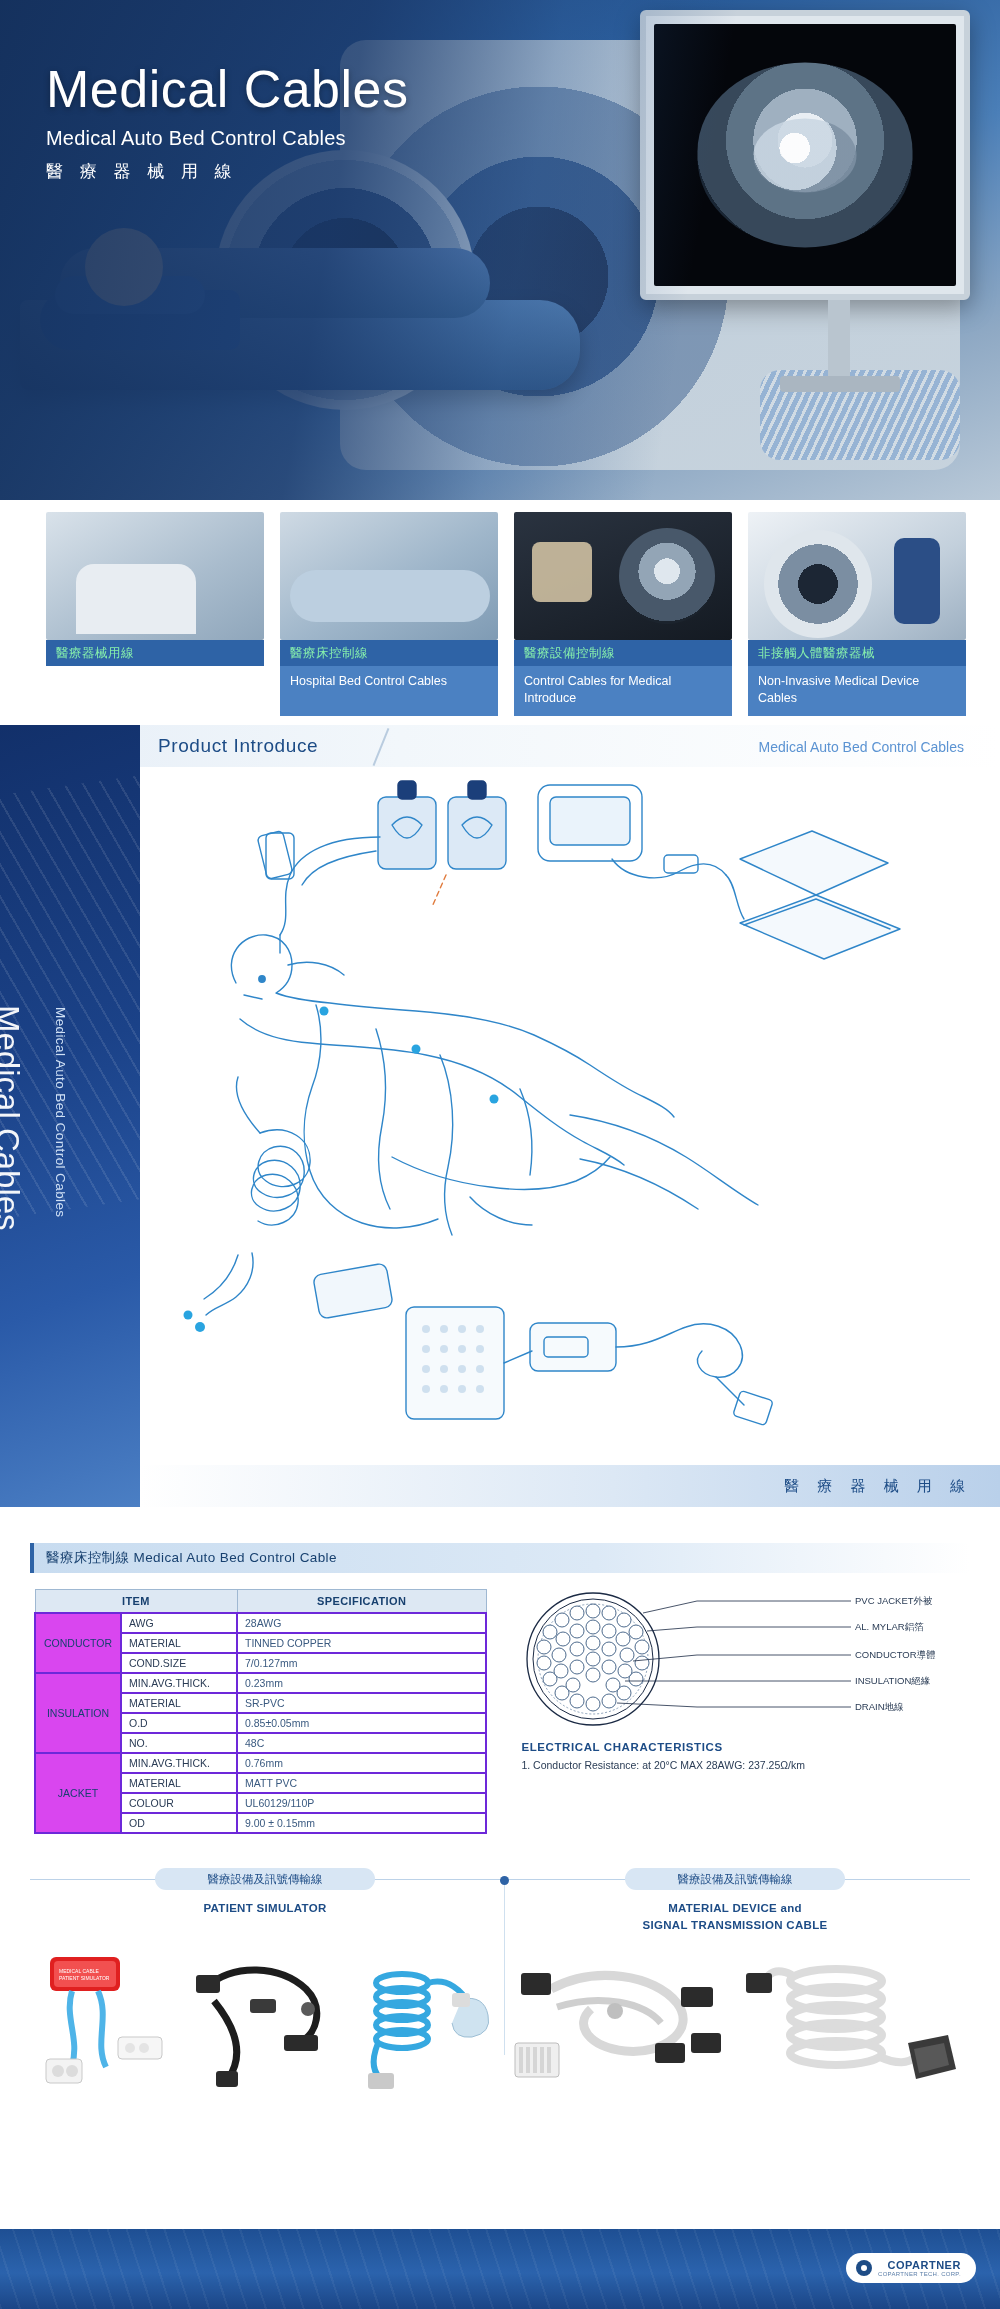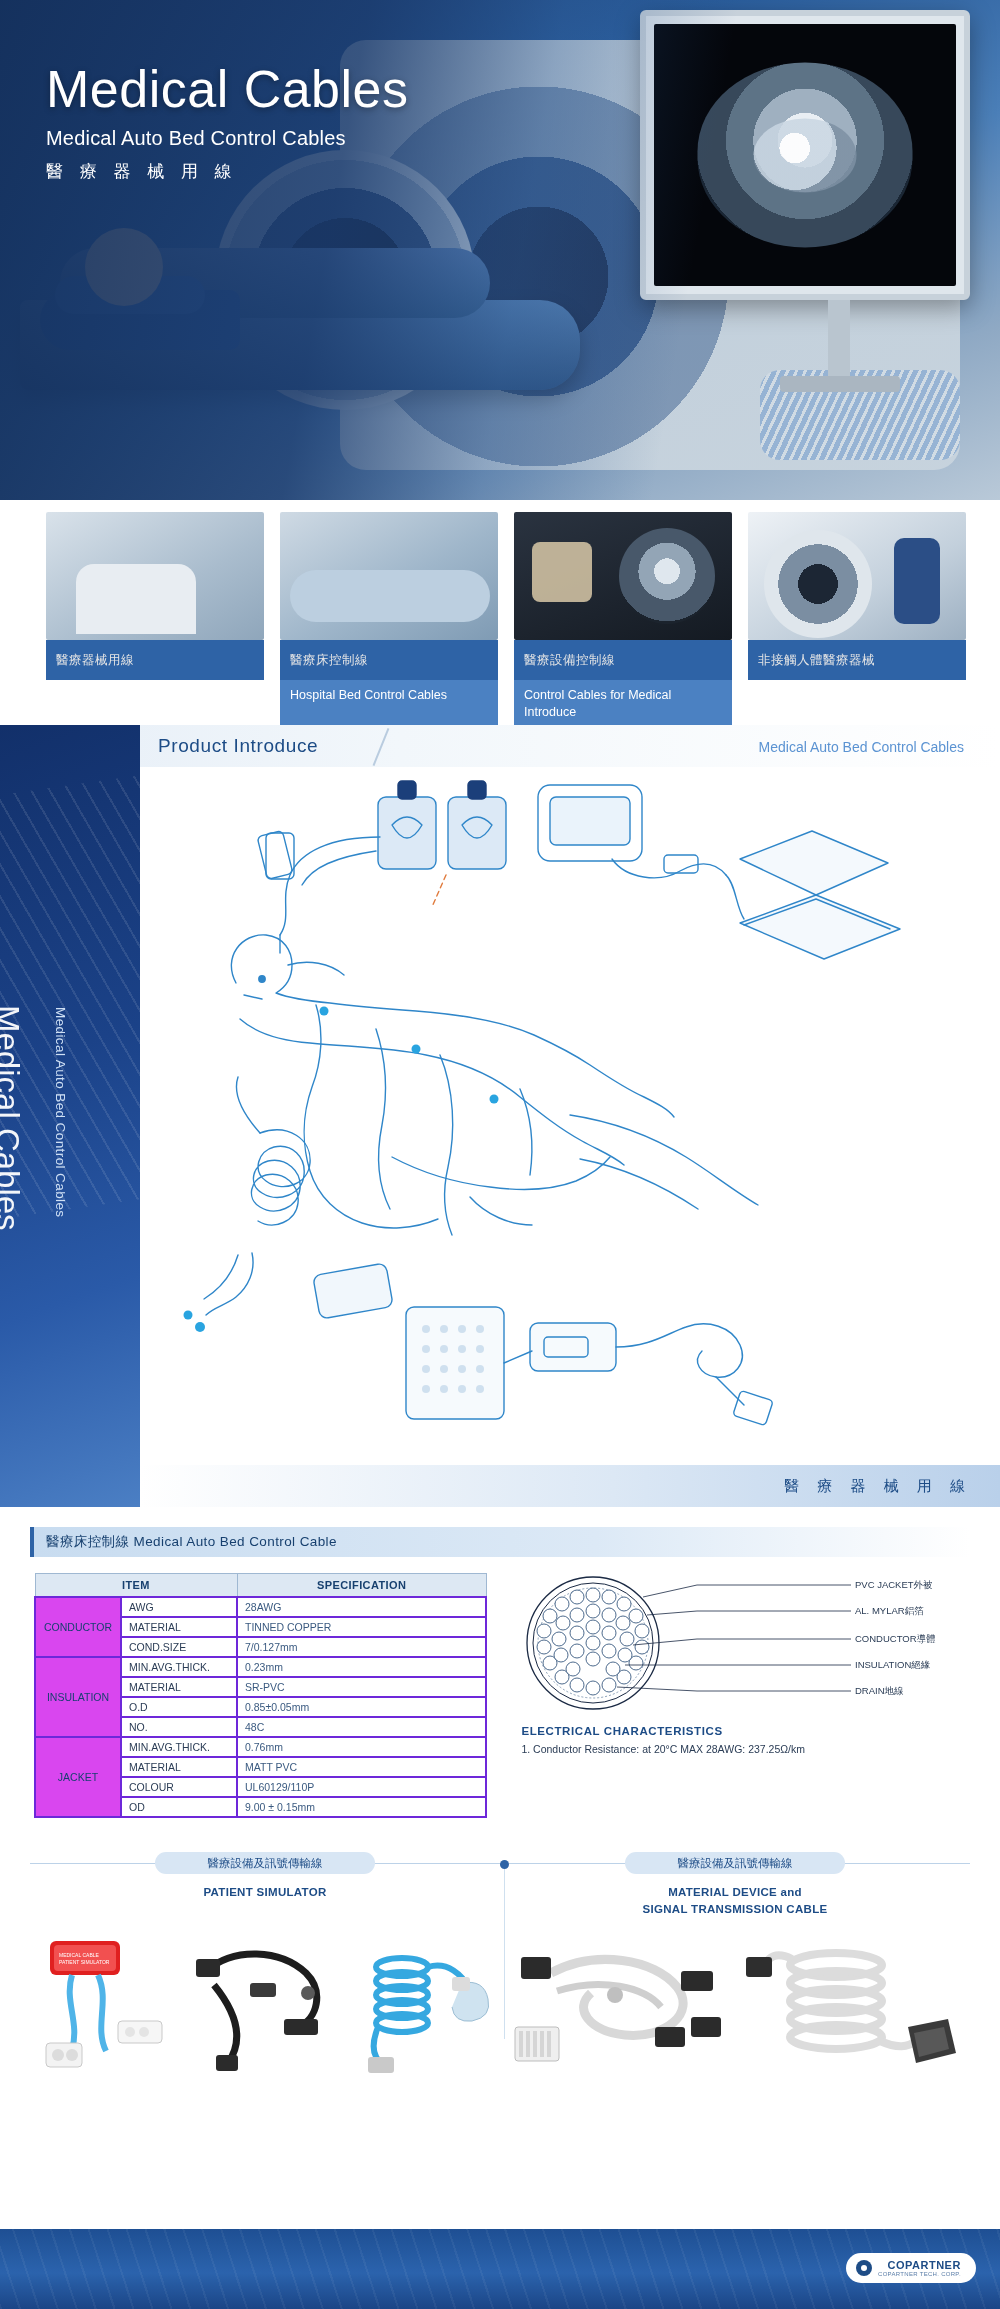--- a/index.html
+++ b/index.html
@@ -99,21 +99,21 @@
   .ti2::after{content:"";position:absolute;left:10px;top:58px;width:200px;height:52px;background:#bccfe0;border-radius:26px;}
   .ti3 { background: linear-gradient(160deg,#2a3340,#141a22); }
   .ti3::after{content:"";position:absolute;left:105px;top:16px;width:96px;height:96px;border-radius:50%;
     background: radial-gradient(circle at 50% 45%, #dfe7ee 0 18%, #93a5b6 18% 40%, #48586a 40% 70%, #1b232d 70% 100%);}
   .ti3::before{content:"";position:absolute;left:18px;top:30px;width:60px;height:60px;background:#d9c9a8;border-radius:8px;opacity:.85;}
   .ti4 { background: linear-gradient(150deg,#eef2f6,#c3d0dc 60%,#9db0c2); }
   .ti4::after{content:"";position:absolute;left:16px;top:18px;width:108px;height:108px;border-radius:50%;
     background: radial-gradient(circle at 50% 50%, #1c2634 0 26%, #7b8ea2 26% 52%, #dfe6ec 52% 100%);}
   .ti4::before{content:"";position:absolute;right:26px;top:26px;width:46px;height:86px;background:#2b4e86;border-radius:10px;}
   .thumb-cn {
-    height: 40px; background:#2e63a6; color:#e5e5e5; font-size: 12.5px;
+    height: 26px; background:#2e63a6; color:#86efac; font-size: 12.5px;
     display:flex; align-items:center; padding: 0 10px; letter-spacing:.5px;
   }
   .thumb-en {
     height: 50px; background:#4b81c2; color:#fff; font-size: 12.5px; line-height:1.35;
     padding: 7px 10px 0 10px;
   }
 
   
   .intro-wrap { position: relative; width: 1000px; background:#ffffff; }
   .intro-band {
@@ -150,21 +150,21 @@
   }
   .intro-canvas svg { display:block; }
   .intro-footer {
     position:absolute; left: 140px; bottom: 0; width: 860px; height: 42px;
     background: linear-gradient(90deg,#ffffff 0%, #dce8f5 55%, #b9d0ea 100%);
     display:flex; align-items:center; justify-content:flex-end;
     padding-right: 28px; color:#1d4c86; font-size: 15px; letter-spacing: 7px;
   }
 
   
-  .spec-wrap { position:relative; width:948px; padding: 20px 30px 0 30px; background:#fff; }
+  .spec-wrap { position:relative; width:948px; padding: 20px 30px 0 30px; background:#fff;margin-top:16px; }
   .spec-head {
     width: 940px; height: 30px; background: linear-gradient(90deg,#c8dcf0 0%, #dce9f6 60%, #ffffff 100%);
     border-left: 4px solid #2e63a6; display:flex; align-items:center; padding-left: 12px;
     font-size: 13.5px; color:#17406f; letter-spacing:.4px;
   }
   .spec-row { display:flex; gap: 34px; margin-top: 16px; padding-left: 4px; }
   table.spec {
     border-collapse: collapse; width: 480px; font-size: 10.5px; color:#2a3c55;
   }
   table.spec th {
@@ -267,20 +267,21 @@
       <div class="thumb-en">Hospital Bed Control Cables</div>
     </div>
     <div class="thumb">
       <div class="thumb-img ti3"></div>
       <div class="thumb-cn">醫療設備控制線</div>
       <div class="thumb-en">Control Cables for Medical Introduce</div>
     </div>
     <div class="thumb">
       <div class="thumb-img ti4"></div>
       <div class="thumb-cn">非接觸人體醫療器械</div>
+      <div class="thumb-en">Non-Invasive Medical Device Cables</div>
     </div>
   </div>
 
   <div class="intro-wrap">
     <div class="intro-band">
       <div class="intro-title">Product  Introduce</div>
       <div class="intro-slash"></div>
       <div class="intro-right">Medical Auto Bed Control Cables</div>
     </div>
 

